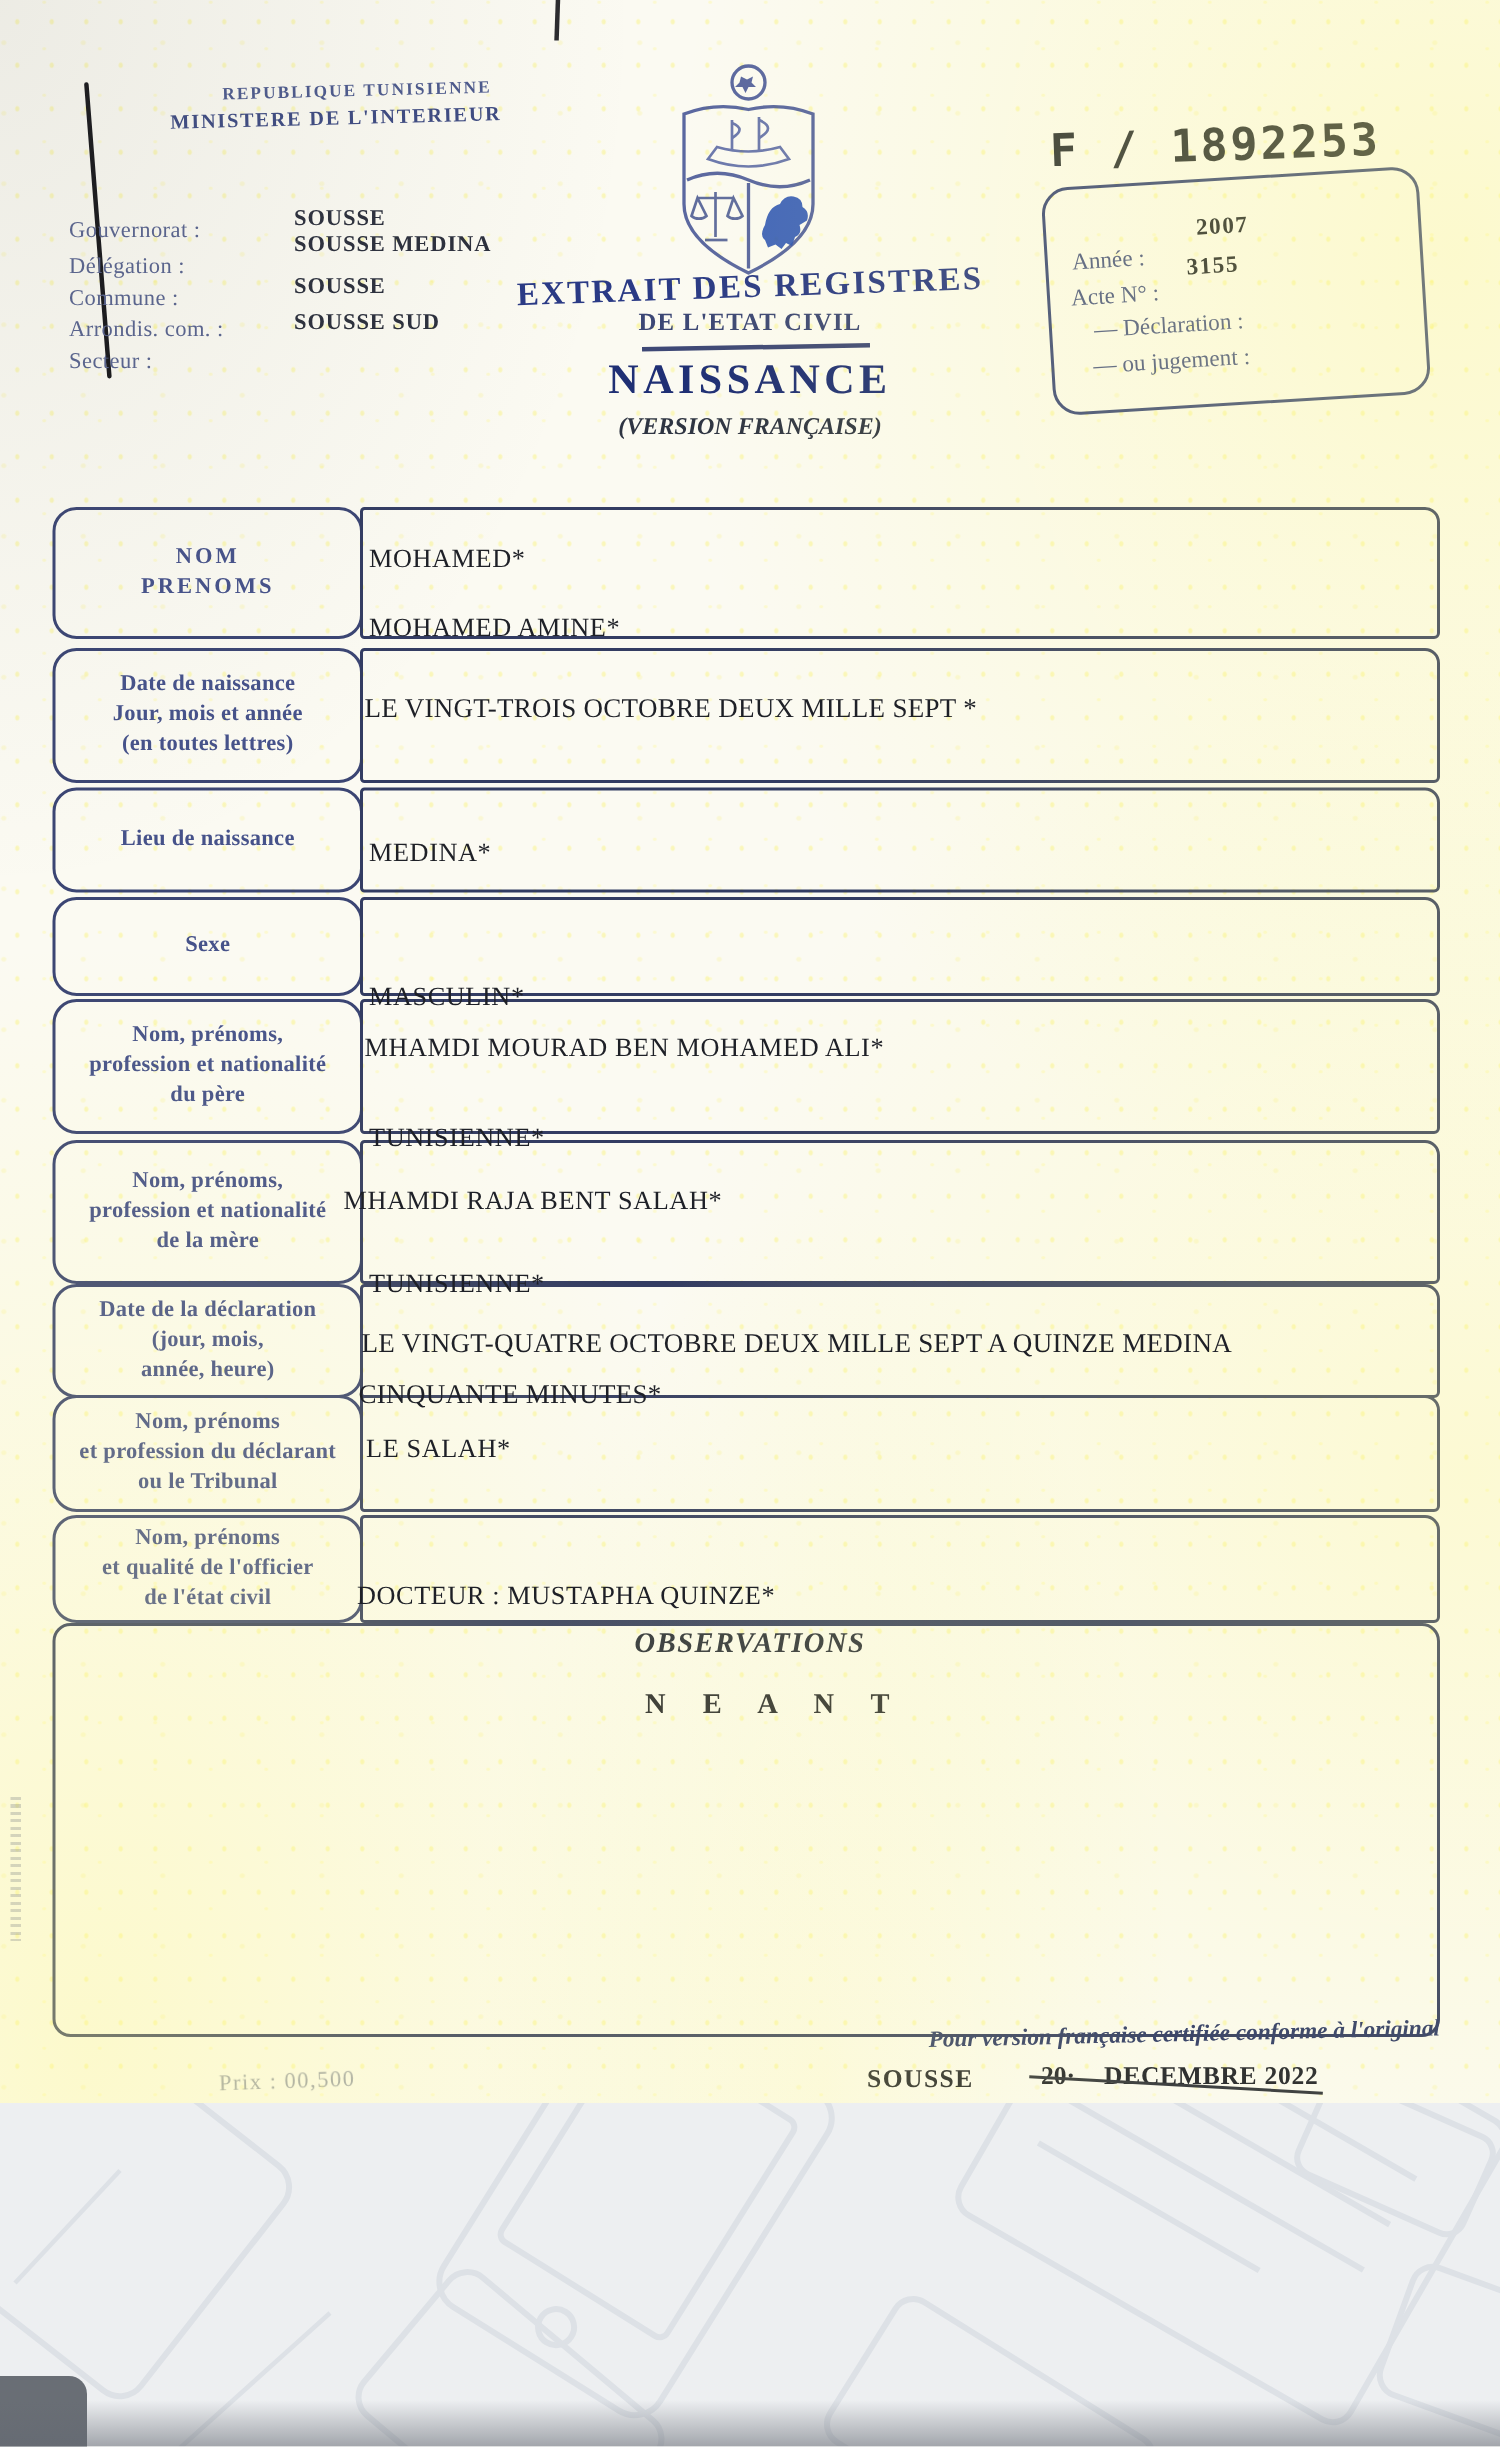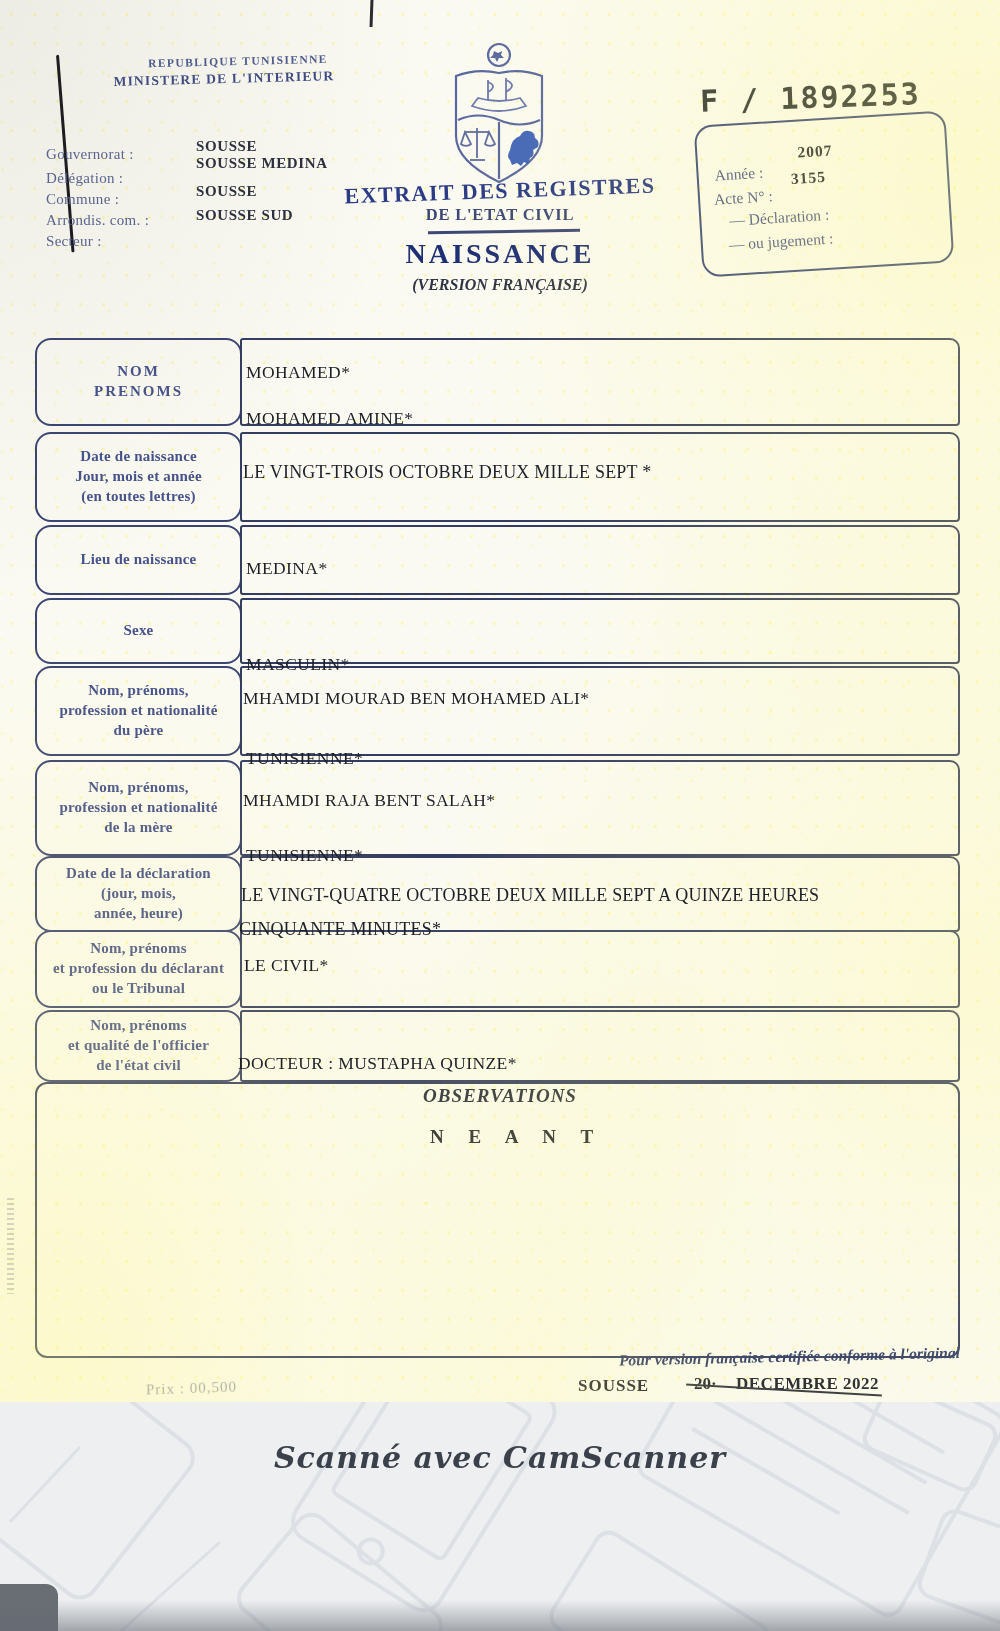--- a/index.html
+++ b/index.html
@@ -206,25 +206,25 @@
 <div class="abs value-box" style="top:930px;height:74px"></div>
 <div class="abs value-box" style="top:1010px;height:68px"></div>
 
 <div class="abs value-text" style="left:246px;top:362px">MOHAMED*</div>
 <div class="abs value-text" style="left:246px;top:408px">MOHAMED AMINE*</div>
 <div class="abs value-text value-wide" style="left:243px;top:462px">LE VINGT-TROIS OCTOBRE  DEUX MILLE SEPT *</div>
 <div class="abs value-text" style="left:246px;top:558px">MEDINA*</div>
 <div class="abs value-text" style="left:246px;top:654px">MASCULIN*</div>
 <div class="abs value-text" style="left:243px;top:688px">MHAMDI MOURAD BEN MOHAMED ALI*</div>
 <div class="abs value-text" style="left:246px;top:748px">TUNISIENNE*</div>
-<div class="abs value-text" style="left:243px;top:790px">MHAMDI RAJA BENT SALAH*</div>
+<div class="abs value-text" style="left:229px;top:790px">MHAMDI RAJA BENT SALAH*</div>
 <div class="abs value-text" style="left:246px;top:845px">TUNISIENNE*</div>
-<div class="abs value-text value-wide" style="left:241px;top:885px">LE VINGT-QUATRE OCTOBRE  DEUX MILLE SEPT  A QUINZE HEURES</div>
+<div class="abs value-text value-wide" style="left:241px;top:885px">LE VINGT-QUATRE OCTOBRE  DEUX MILLE SEPT  A QUINZE MEDINA</div>
 <div class="abs value-text value-wide" style="left:239px;top:919px">CINQUANTE MINUTES*</div>
-<div class="abs value-text" style="left:244px;top:955px">LE CIVIL*</div>
+<div class="abs value-text" style="left:244px;top:955px">LE SALAH*</div>
 <div class="abs value-text" style="left:238px;top:1053px">DOCTEUR : MUSTAPHA QUINZE*</div>
 
 <div class="abs obs-box"></div>
 <div class="abs obs-title">OBSERVATIONS</div>
 <div class="abs obs-value">N E A N T</div>
 
 <div class="abs cert-line">Pour version française certifiée conforme à l'original</div>
 <div class="abs cert-city">SOUSSE</div>
 <div class="abs cert-day">20·</div>
 <div class="abs cert-rest">DECEMBRE 2022</div>
@@ -250,16 +250,15 @@
         <line x1="690" y1="50" x2="920" y2="50"></line>
         <line x1="690" y1="85" x2="860" y2="85"></line>
       </g>
       <rect x="870" y="0" width="120" height="70" rx="12" transform="rotate(24 930 35)"></rect>
       <rect x="930" y="120" width="130" height="90" rx="14" transform="rotate(20 980 160)"></rect>
       <rect x="250" y="150" width="180" height="120" rx="16" transform="rotate(40 340 210)"></rect>
       <line x1="120" y1="230" x2="220" y2="140" stroke-width="3"></line>
       <rect x="560" y="170" width="200" height="110" rx="14" transform="rotate(32 660 225)"></rect>
     </g>
   </svg>
-  <div class="abs cs-text">Scanné avec CamScanner</div>
 </div>
 <div class="abs cs-corner"></div>
 <div class="abs cs-bottom-shade"></div>
 
 </body></html>

